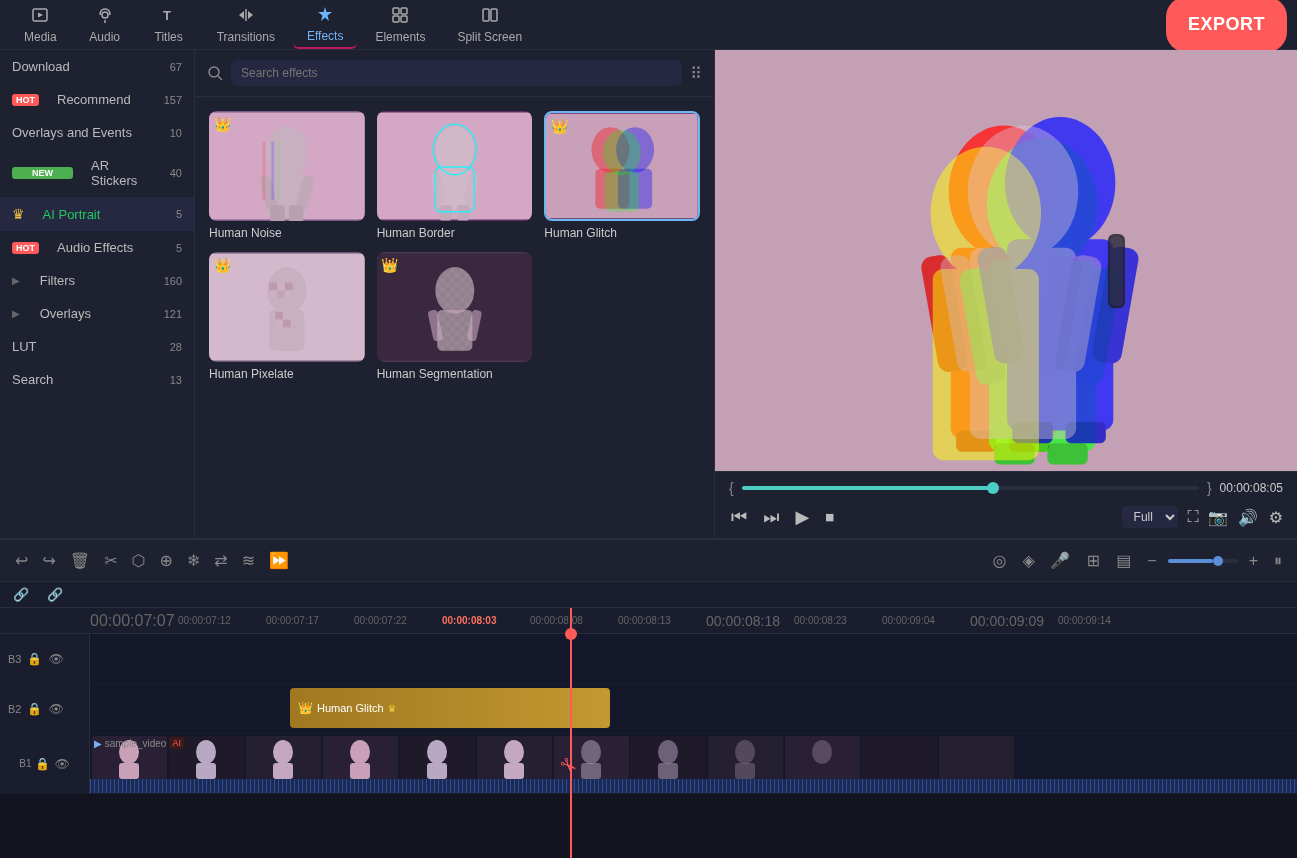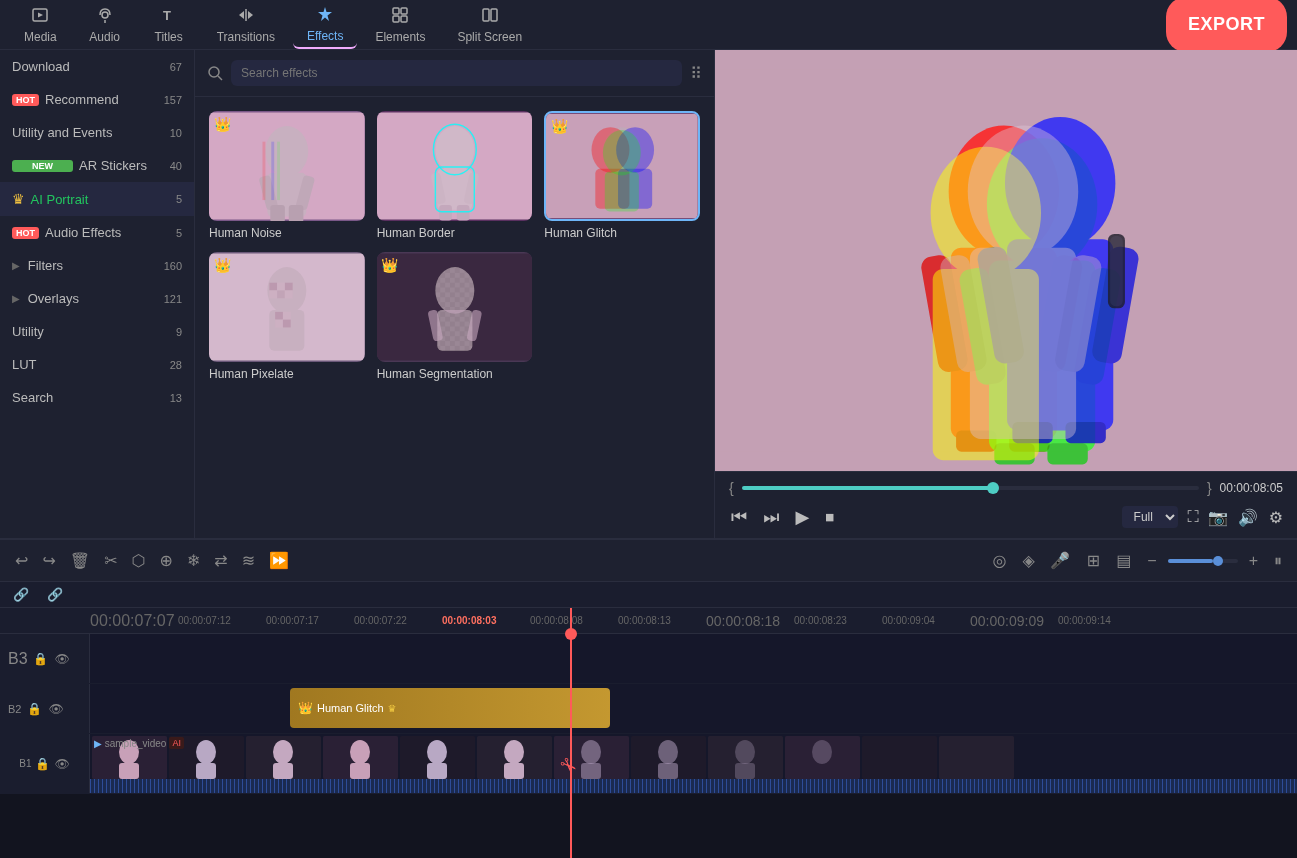--- a/index.html
+++ b/index.html
@@ -1,31 +1,31 @@
 <!DOCTYPE html>
 <html><head>
   <meta charset="utf-8">
   <style>
     * { margin: 0; padding: 0; box-sizing: border-box; }
     body { font-family: -apple-system, BlinkMacSystemFont, 'Segoe UI', sans-serif; background: #1a1d2e; color: #ccc; width: 1297px; height: 858px; overflow: hidden; display: flex; flex-direction: column; }
 
     
     .top-nav { display: flex; align-items: center; background: #1e2130; height: 50px; border-bottom: 1px solid #2a2d3e; padding: 0 10px; gap: 4px; }
     .nav-item { display: flex; flex-direction: column; align-items: center; justify-content: center; padding: 4px 14px; cursor: pointer; border-radius: 6px; color: #aaa; font-size: 12px; gap: 2px; min-width: 60px; }
-    .nav-item.active { color: #6eb5f7; border-bottom: 2px solid #f0abfc; }
+    .nav-item.active { color: #6eb5f7; border-bottom: 2px solid #be185d; }
     .nav-icon { font-size: 16px; }
     .nav-spacer { flex: 1; }
     .export-btn { background: #ff5a5a; color: white; border: none; border-radius: 20px; padding: 17px 22px; font-size: 18px; font-weight: 600; cursor: pointer; letter-spacing: 0.5px; }
 
     
     .main-area { display: flex; flex: 1; overflow: hidden; }
 
     
     .sidebar { width: 195px; background: #1e2130; border-right: 1px solid #2a2d3e; display: flex; flex-direction: column; overflow-y: auto; flex-shrink: 0; }
-    .sidebar-item { display: flex; align-items: center; padding: 9px 12px; cursor: pointer; font-size: 13px; color: #bbb; gap: 6px; }
+    .sidebar-item { display: flex; align-items: center; padding: 9px 12px; cursor: pointer; font-size: 13px; color: #bbb; gap: 18px; }
     .sidebar-item.active { background: #252840; color: #fff; }
     .sidebar-badge { margin-left: auto; font-size: 11px; color: #888; }
     .badge-hot { background: #ff5a5a; color: white; font-size: 9px; font-weight: 700; border-radius: 3px; padding: 1px 4px; }
     .badge-new { background: #4caf50; color: white; font-size: 9px; font-weight: 700; border-radius: 3px; padding: 1px 20px; }
     .expand-arrow { font-size: 10px; color: #666; margin-right: 2px; }
 
     
     .effects-panel { width: 520px; background: #1e2130; border-right: 1px solid #2a2d3e; display: flex; flex-direction: column; flex-shrink: 0; }
     .search-bar { display: flex; align-items: center; padding: 10px 12px; gap: 8px; border-bottom: 1px solid #2a2d3e; }
     .search-bar input { flex: 1; background: #252840; border: none; border-radius: 6px; color: #ccc; padding: 6px 10px; font-size: 12px; outline: none; }
@@ -151,21 +151,21 @@
     <div class="sidebar-item">
       <span>Download</span>
       <span class="sidebar-badge">67</span>
     </div>
     <div class="sidebar-item">
       <span class="badge-hot">HOT</span>
       <span>Recommend</span>
       <span class="sidebar-badge">157</span>
     </div>
     <div class="sidebar-item">
-      <span>Utility and Events</span>
+      <span>Overlays and Events</span>
       <span class="sidebar-badge">10</span>
     </div>
     <div class="sidebar-item">
       <span class="badge-new">NEW</span>
       <span>AR Stickers</span>
       <span class="sidebar-badge">40</span>
     </div>
     <div class="sidebar-item active">
       <span style="font-size:14px;color:#f0c040">♛</span>
       <span style="color:#22c55e;font-weight:400">AI Portrait</span>
@@ -178,24 +178,20 @@
     </div>
     <div class="sidebar-item">
       <span class="expand-arrow">▶</span>
       <span>Filters</span>
       <span class="sidebar-badge">160</span>
     </div>
     <div class="sidebar-item">
       <span class="expand-arrow">▶</span>
       <span>Overlays</span>
       <span class="sidebar-badge">121</span>
-    </div>
-    <div class="sidebar-item">
-      <span>Utility</span>
-      <span class="sidebar-badge">9</span>
     </div>
     <div class="sidebar-item">
       <span>LUT</span>
       <span class="sidebar-badge">28</span>
     </div>
     <div class="sidebar-item">
       <span>Search</span>
       <span class="sidebar-badge">13</span>
     </div>
   </div>
@@ -454,21 +450,21 @@
         <span style="font-size:10px;color:#666;min-width:88px">00:00:09:04</span>
         <span style="font-size:14px;color:#666;min-width:88px">00:00:09:09</span>
         <span style="font-size:10px;color:#666;min-width:88px">00:00:09:14</span>
       </div>
     </div>
 
     <div style="position:absolute;top:26px;left:0;right:0;bottom:0;overflow:hidden;">
 
       <div class="track-row" style="height:50px;">
         <div class="track-label" style="width:90px;background:#1a1d2e;border-right:1px solid #2a2d3e;display:flex;align-items:center;gap:6px;padding:0 8px;">
-          <span style="font-size:16px;color:#888">B3</span>
+          <span style="font-size:11px;color:#888">B3</span>
           <span class="track-icon">🔒</span>
           <span class="track-icon">👁</span>
         </div>
         <div style="flex:1;background:#15172a;position:relative;"></div>
       </div>
 
       <div class="track-row" style="height:50px;">
         <div class="track-label" style="width:90px;background:#1a1d2e;border-right:1px solid #2a2d3e;display:flex;align-items:center;gap:6px;padding:0 8px;">
           <span style="font-size:11px;color:#888">B2</span>
           <span class="track-icon">🔒</span>

